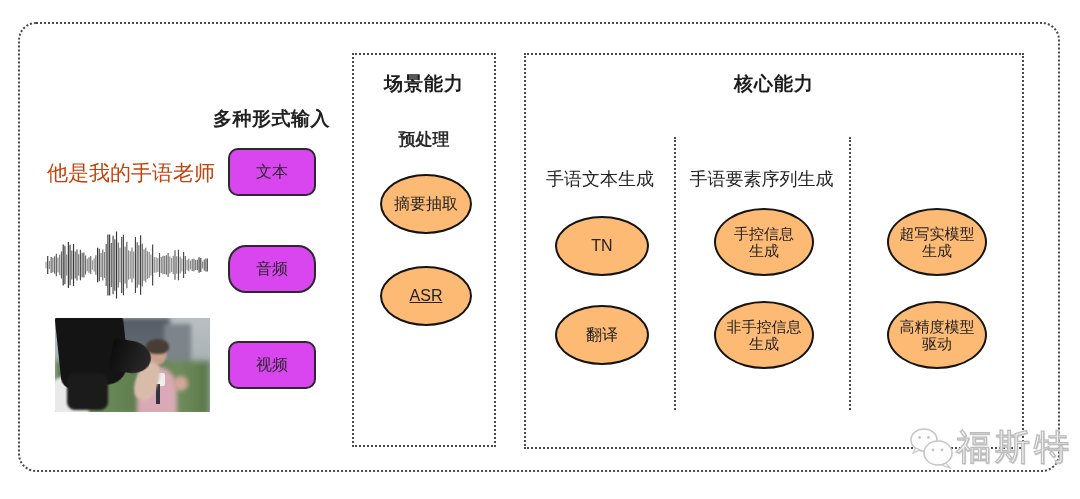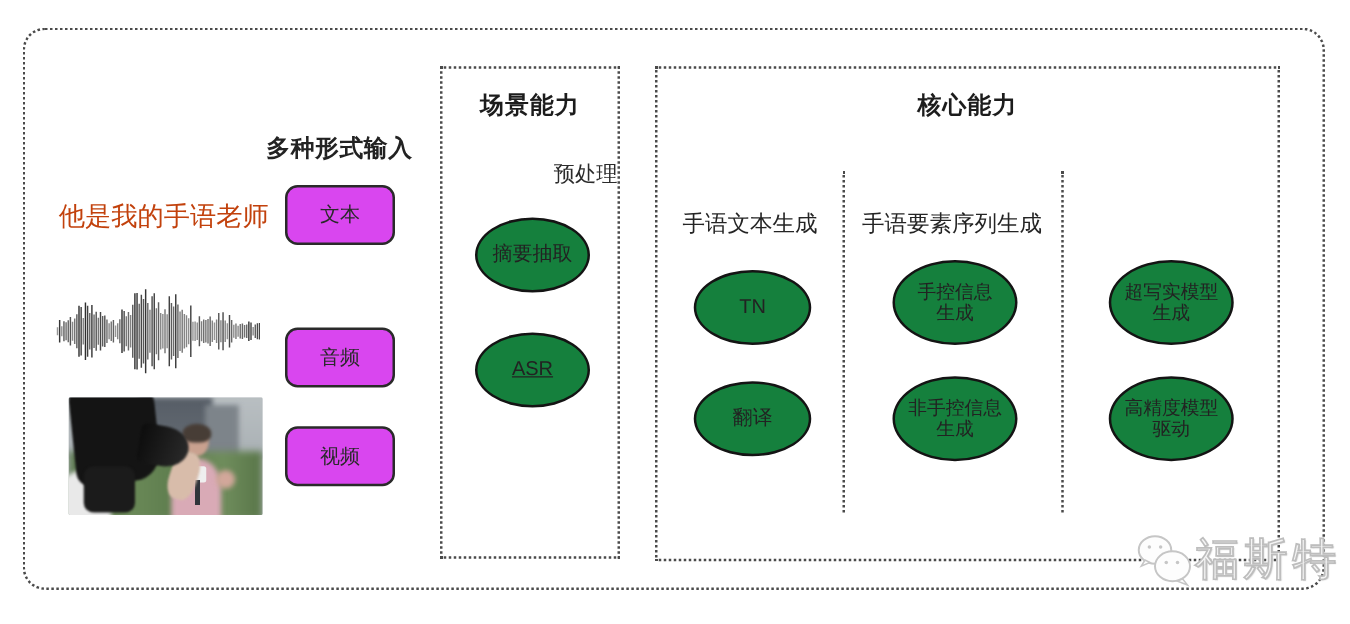--- a/index.html
+++ b/index.html
@@ -20,21 +20,21 @@
     position:absolute;left:47px;top:159px;width:168px;height:26px;
     font-size:21px;font-weight:400;white-space:nowrap;color:#c2410c;
   }
   .input-box{
     position:absolute;left:228px;width:84px;height:44px;
     border:2px solid #2a2a2a;border-radius:10px;background:#d946ef;
     display:flex;align-items:center;justify-content:center;
     font-size:16px;color:#2a2a2a;
   }
   .input-box.b0{top:148px;}
-  .input-box.b1{top:262px;}
+  .input-box.b1{top:245px;border-radius:18px;}
   .input-box.b2{top:341px;}
   .waveform{position:absolute;left:44px;top:228px;width:164px;height:74px;}
   
   .photo{
     position:absolute;left:55px;top:318px;width:155px;height:94px;
     overflow:hidden;background:#b4babd;border-radius:1px;
   }
   .photo .sky{position:absolute;left:0;top:0;width:100%;height:52%;
     background:linear-gradient(#b9bfc2,#a9b0b4);filter:blur(1px);}
   .photo .building{position:absolute;left:36%;top:0;width:38%;height:58%;
@@ -68,25 +68,25 @@
     border-radius:20%;background:#1b1b1b;filter:blur(.8px);}
   
   .cap-box{position:absolute;top:53px;border:2px dotted #4a4a4a;background:transparent;}
   .scene-box{left:352px;width:140px;height:390px;}
   .core-box{left:524px;width:496px;height:392px;}
   .box-title{
     position:absolute;left:0;top:16px;width:100%;text-align:center;
     font-size:19px;font-weight:700;letter-spacing:1px;color:#1c1c1c;
   }
   .sub-label{
-    position:absolute;left:0;top:73px;width:100%;text-align:right;
-    font-size:17px;font-weight:400;color:#2b2b2b;
+    position:absolute;left:0;top:73px;width:100%;text-align:center;
+    font-size:17px;font-weight:700;color:#2b2b2b;
   }
   .ellipse{
-    position:absolute;border:2.5px solid #141414;border-radius:50%;background:#15803d;
+    position:absolute;border:2.5px solid #141414;border-radius:50%;background:#fdba74;
     display:flex;flex-direction:column;align-items:center;justify-content:center;
     text-align:center;line-height:1.15;
   }
   .scene-box .ellipse{left:26px;width:88px;height:56px;font-size:16px;}
   .scene-box .e0{top:119px;}
   .scene-box .e1{top:211px;text-decoration:underline;}
   .scene-box .e2{top:300px;}
   .col-header{
     position:absolute;top:112px;height:24px;text-align:center;
     font-size:18px;font-weight:500;color:#242424;

